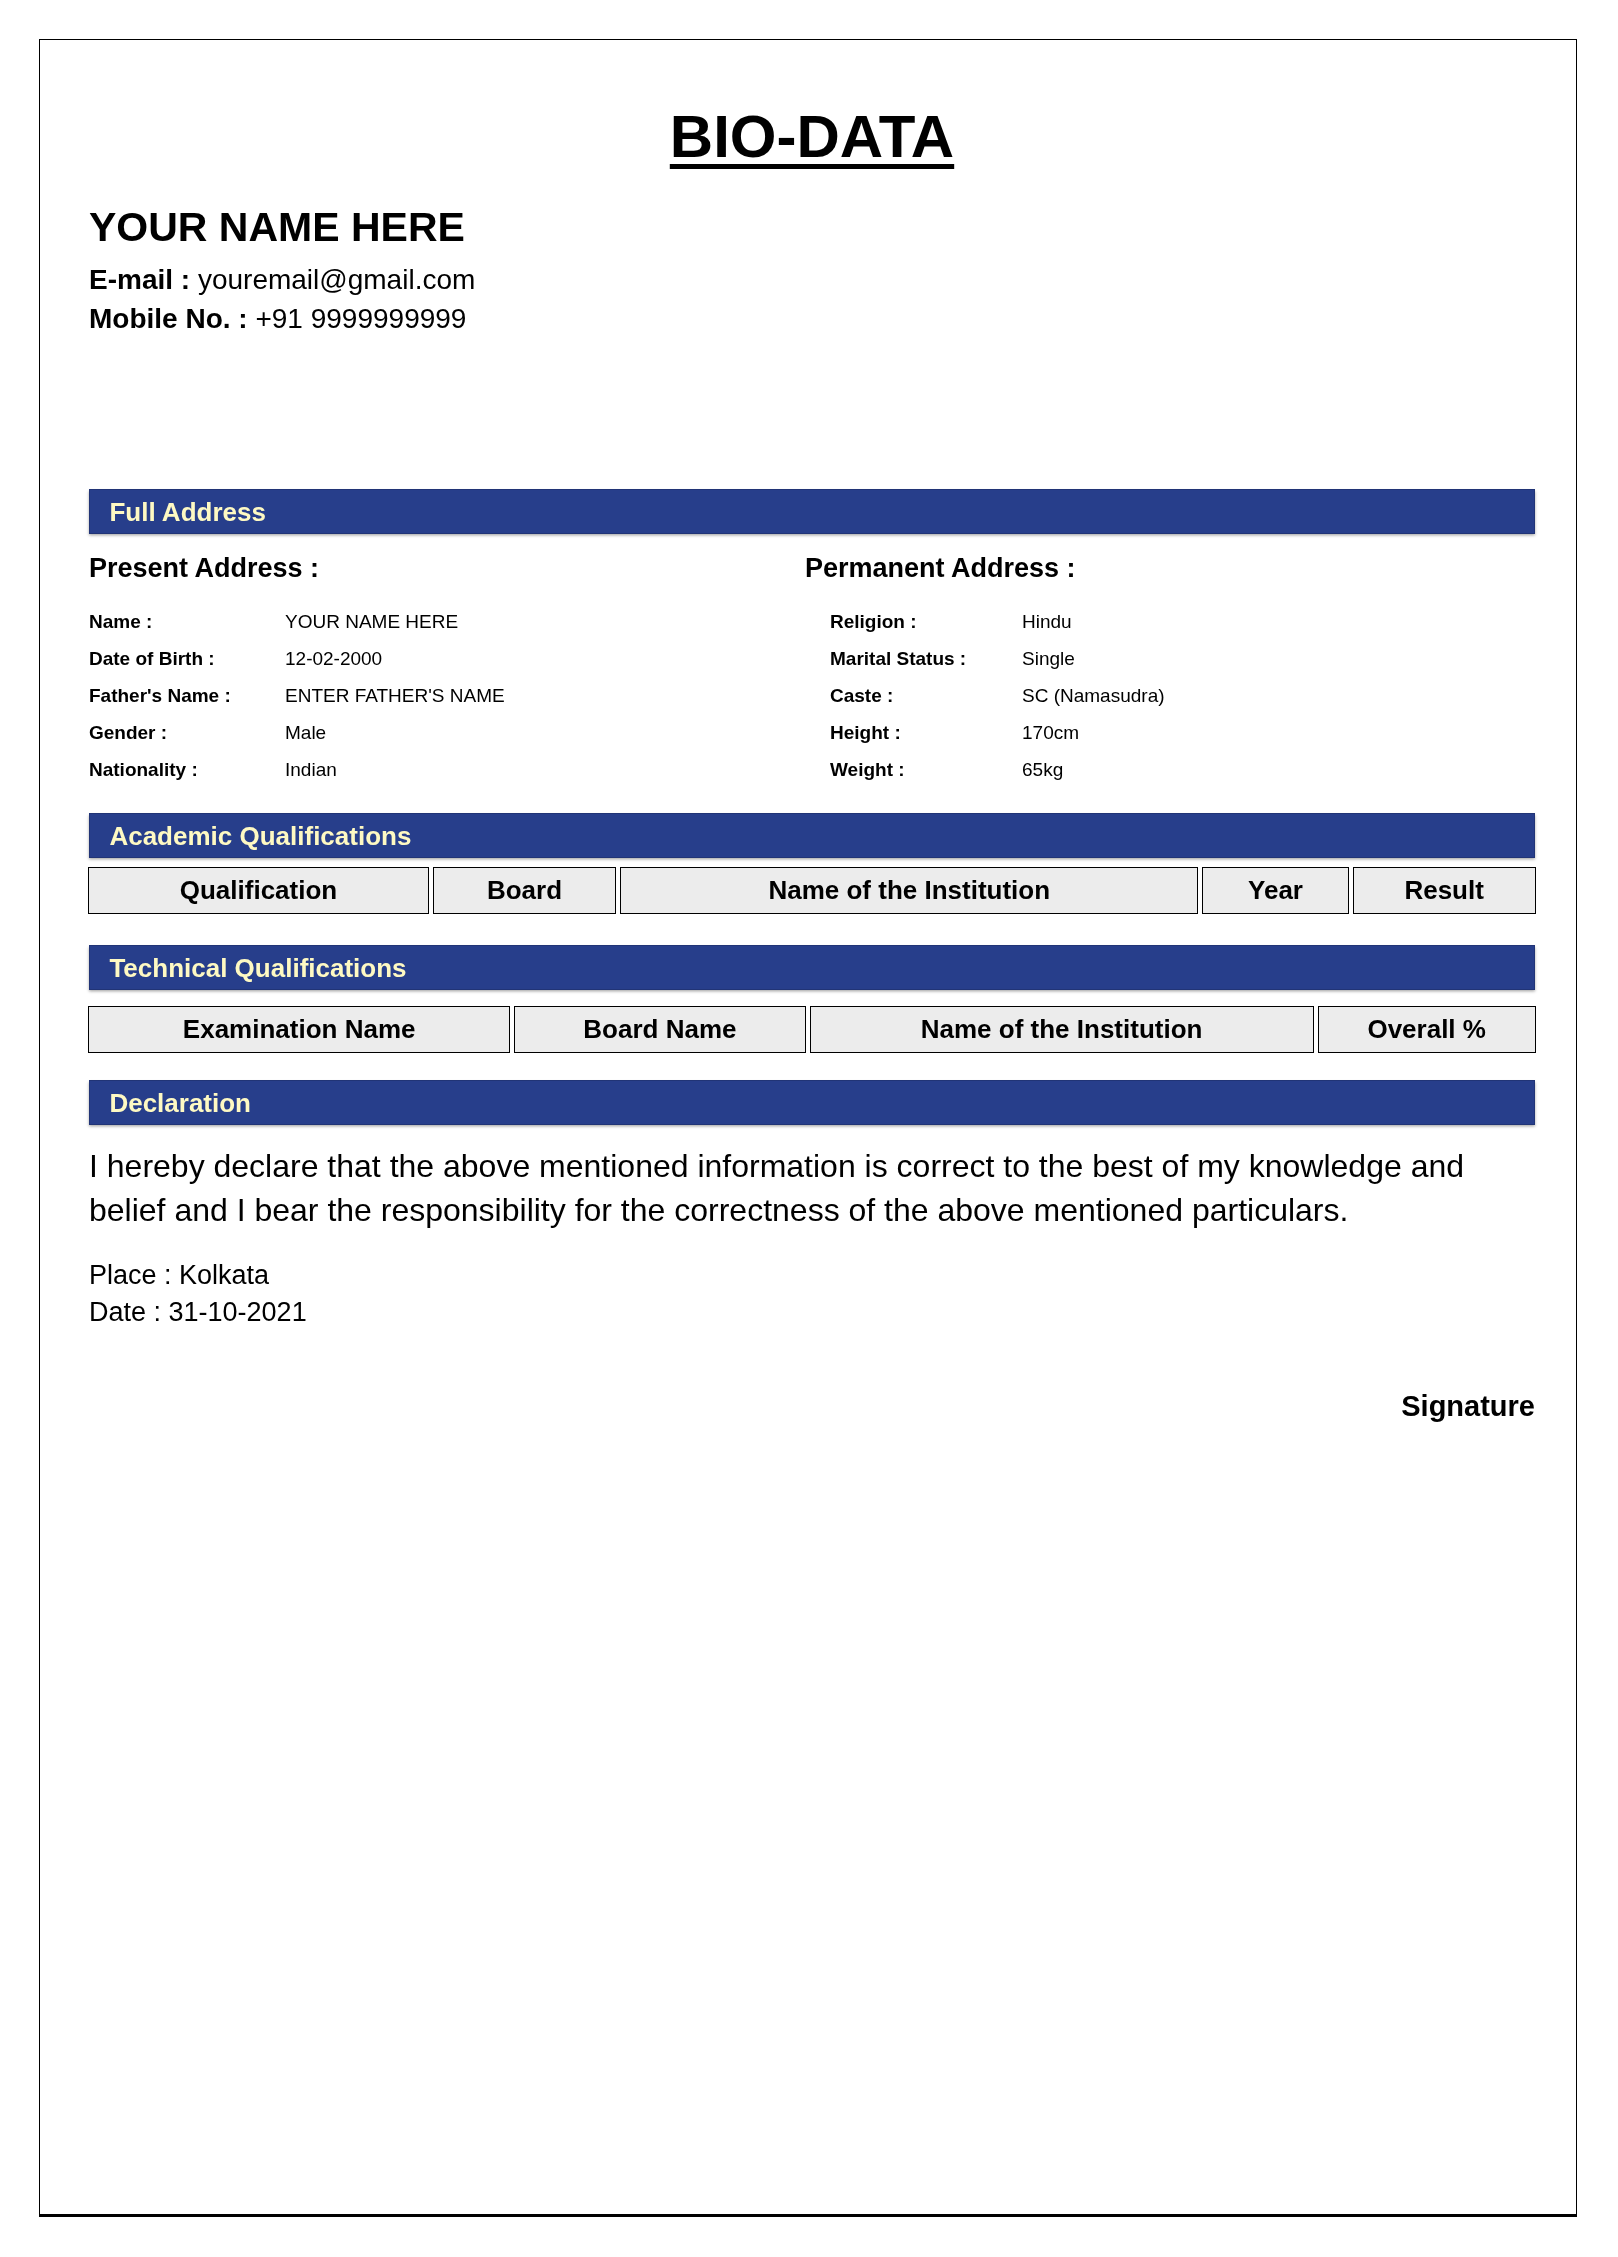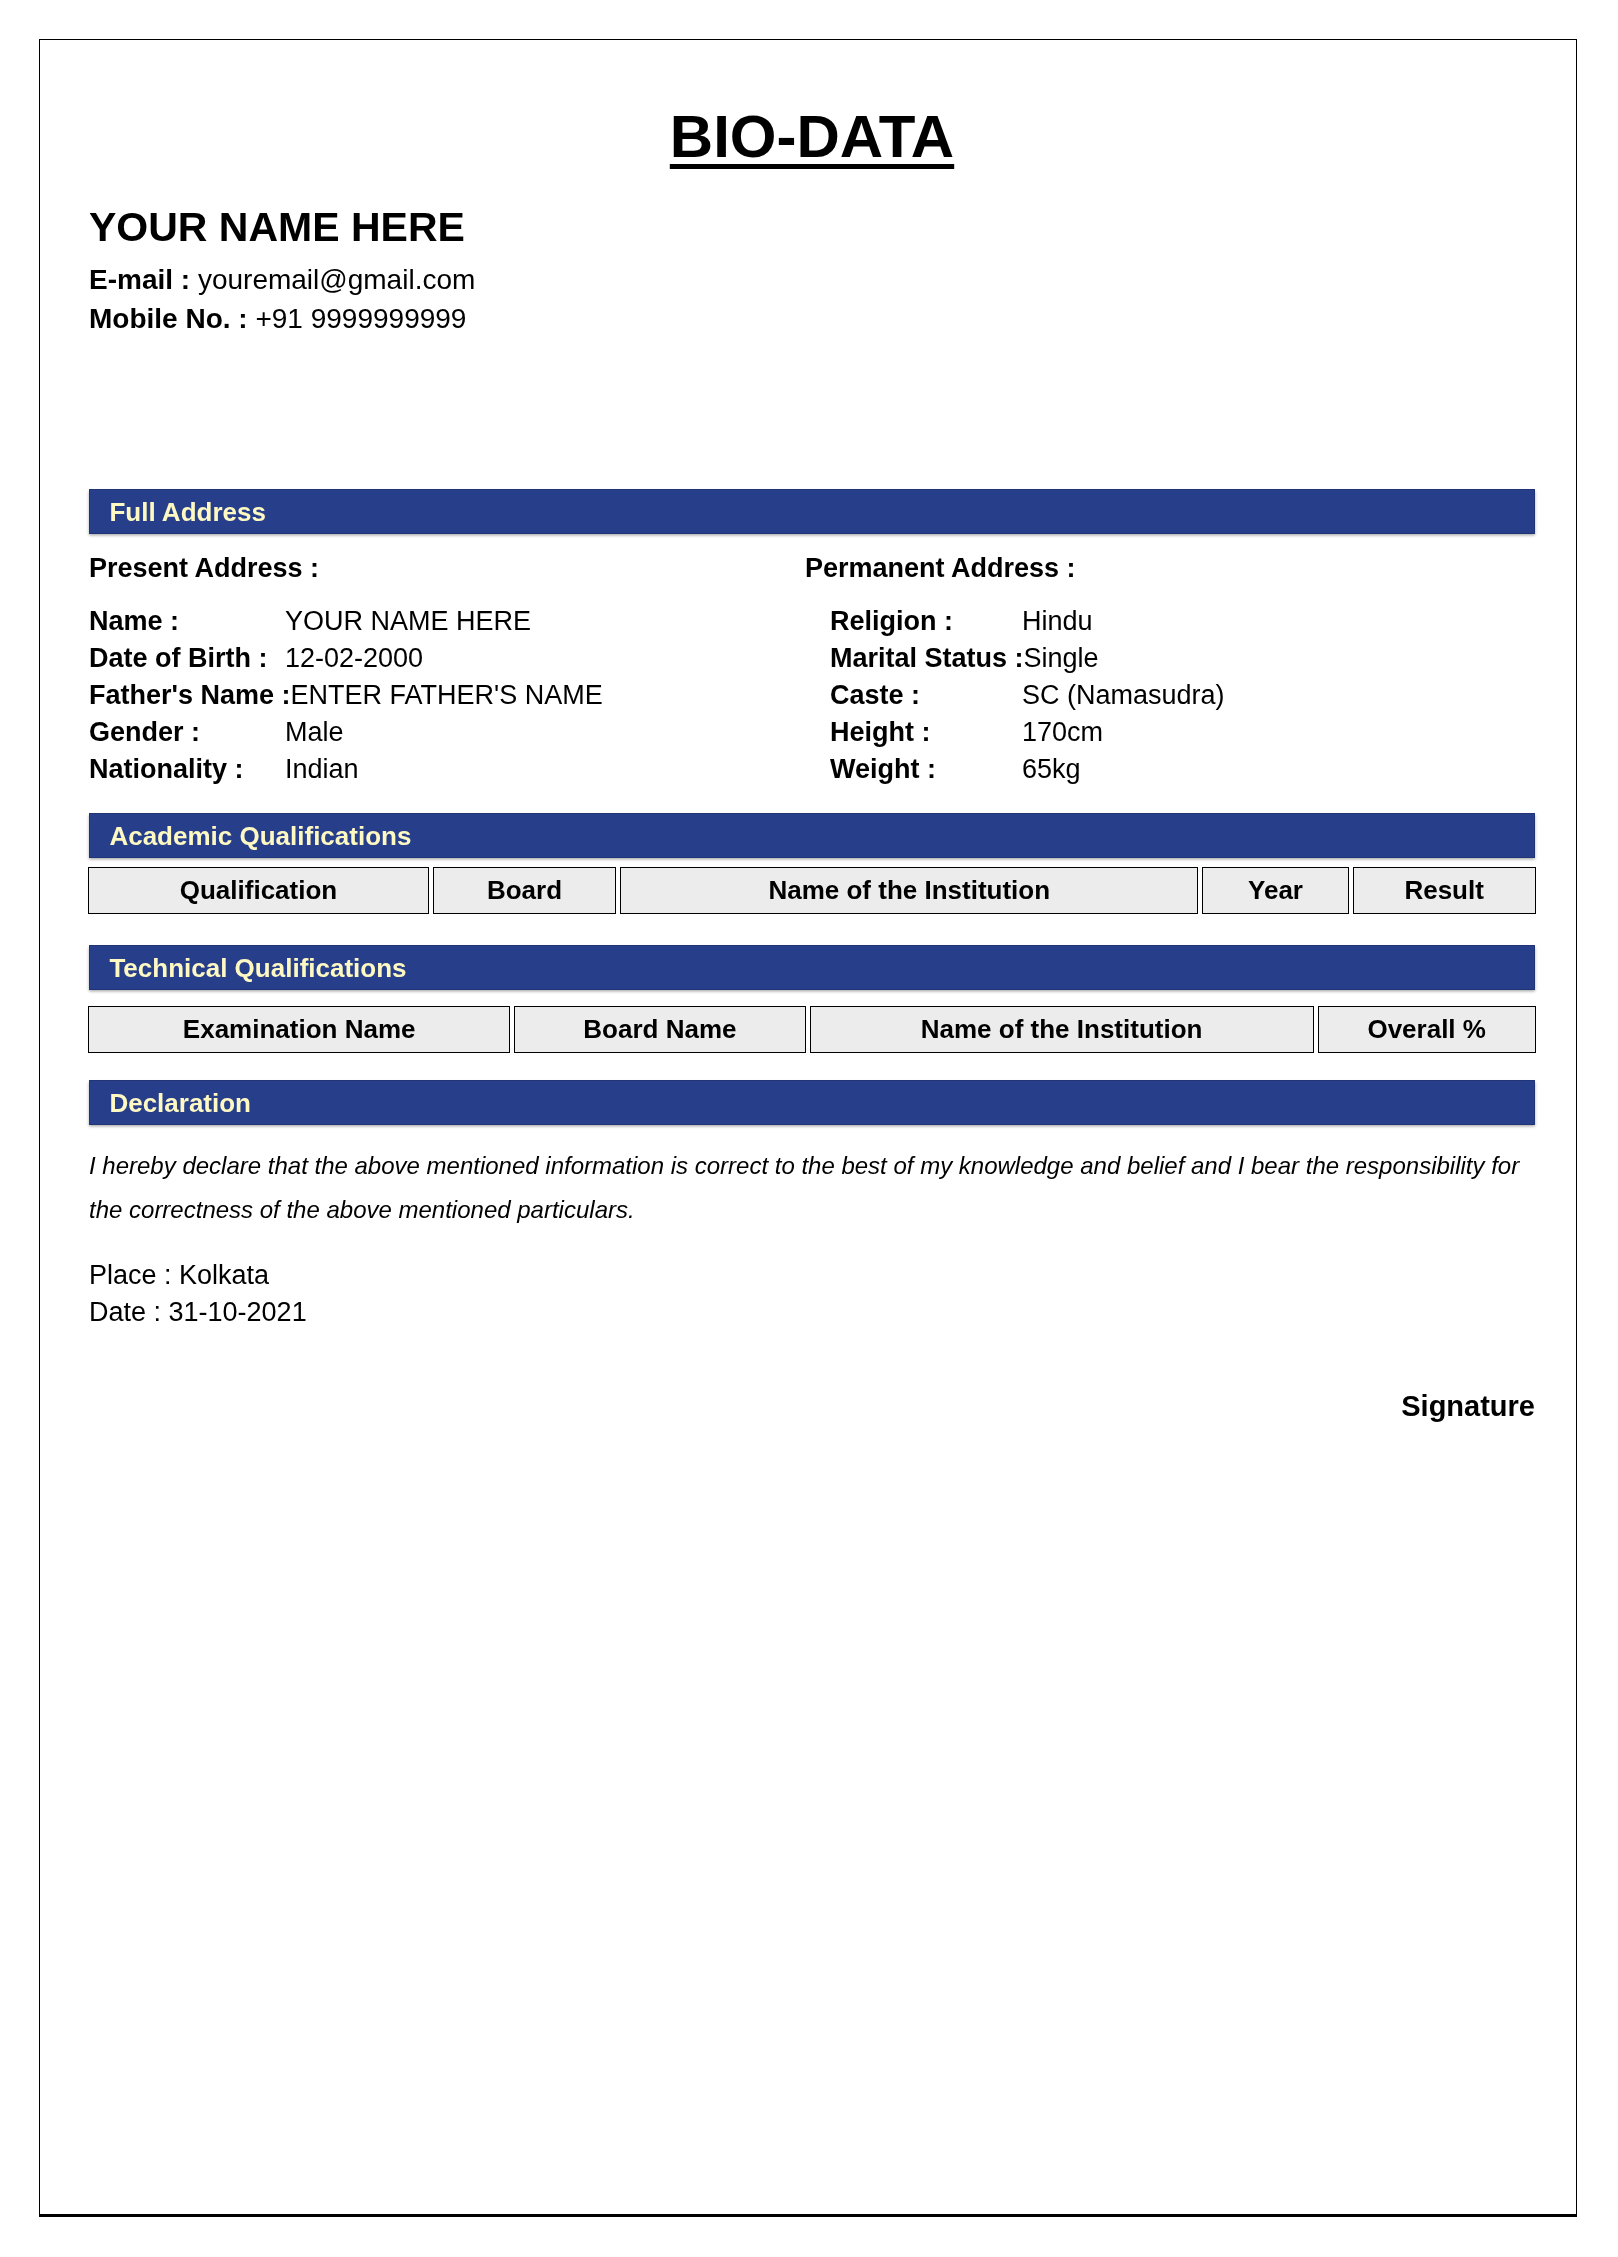--- a/index.html
+++ b/index.html
@@ -43,42 +43,42 @@
   }
   .bar-full-address { margin-top:151px; }
   .bar-personal     { margin-top:184px; }
   .bar-academic     { margin-top:25px; }
   .bar-technical    { margin-top:31px; }
   .bar-declaration  { margin-top:27px; }
   
   .addr-row { margin-top:16.5px; position:relative; font-size:27px; font-weight:bold; line-height:37px; height:37px; }
   .addr-permanent { position:absolute; left:716px; top:0; }
   
-  .pp-rows { margin-top:15.5px; font-size:27px; line-height:37px; }
+  .pp-rows { margin-top:15.5px; font-size:19px; line-height:37px; }
   .pp-row { position:relative; height:37px; }
   .pp-label { display:inline-block; min-width:196px; font-weight:bold; vertical-align:top; }
   .pp-right { position:absolute; left:741px; top:0; }
   .pp-right .pp-label { min-width:192px; }
   
   table.qual {
     border-collapse:separate; border-spacing:4.9px 0;
     width:calc(100% + 9.7px); margin-left:-4.9px;
     table-layout:fixed;
   }
   .qual-academic  { margin-top:9.7px; }
   .qual-technical { margin-top:15.5px; }
   table.qual th {
     border:1.9px solid #000;
     background:#ECECEC;
     font-size:26px; font-weight:bold;
     height:47px; text-align:center; vertical-align:middle;
     padding:0 3.9px;
   }
   
-  .decl-text { margin-top:19.4px; font-size:24px; line-height:44px;font-style:italic; }
+  .decl-text { margin-top:19.4px; font-size:32px; line-height:44px; }
   .place-date { margin-top:25px; font-size:27px; line-height:37px; }
   .signature { margin-top:56px; font-size:29px; font-weight:bold; line-height:39px; text-align:right; }
 </style>
 </head>
 <body>
 
 <div class="sheet">
 
   <div class="title-wrap">
     <span class="doc-title">BIO-DATA</span>

